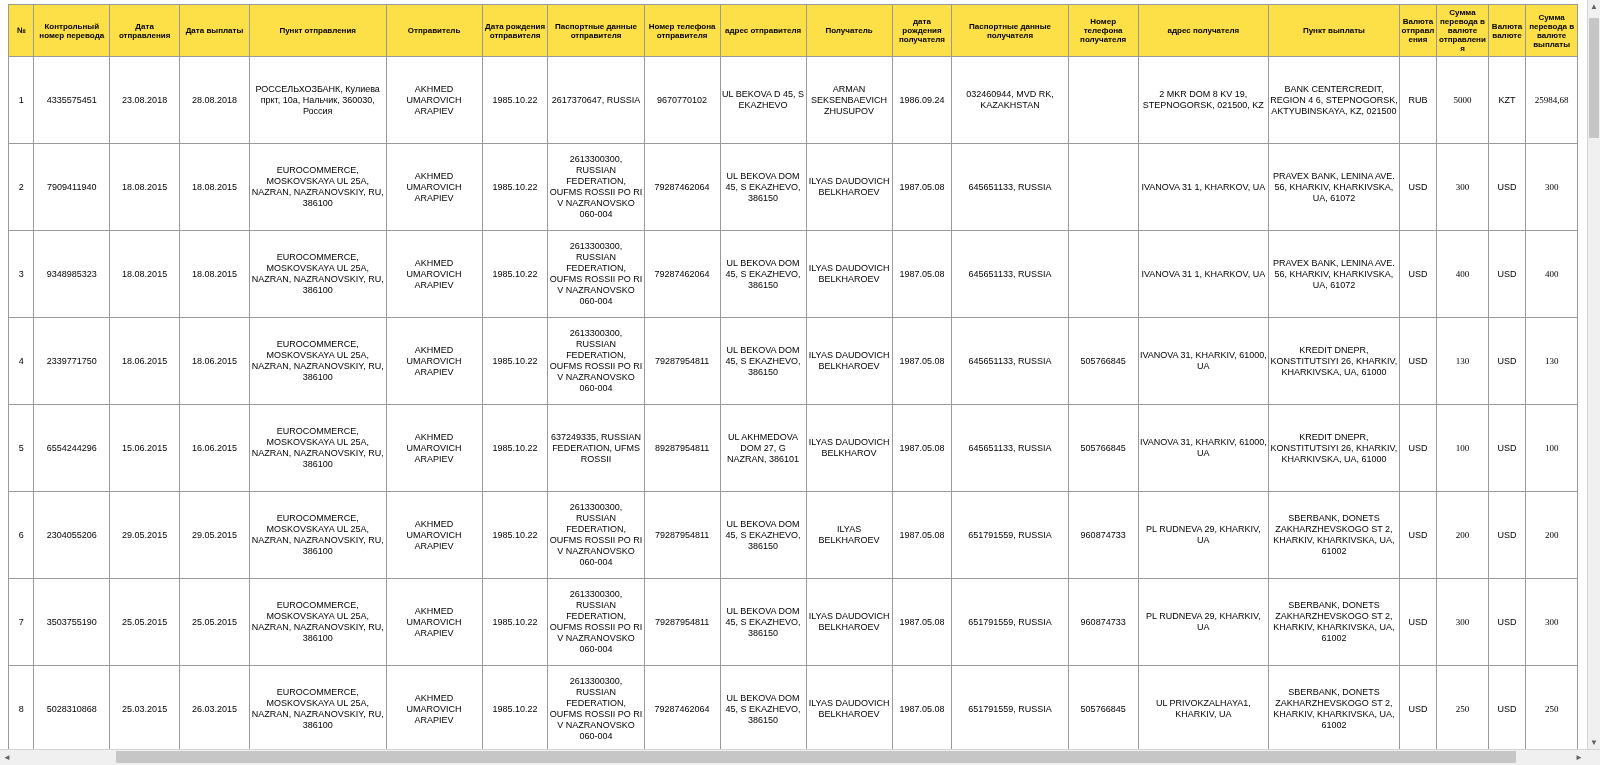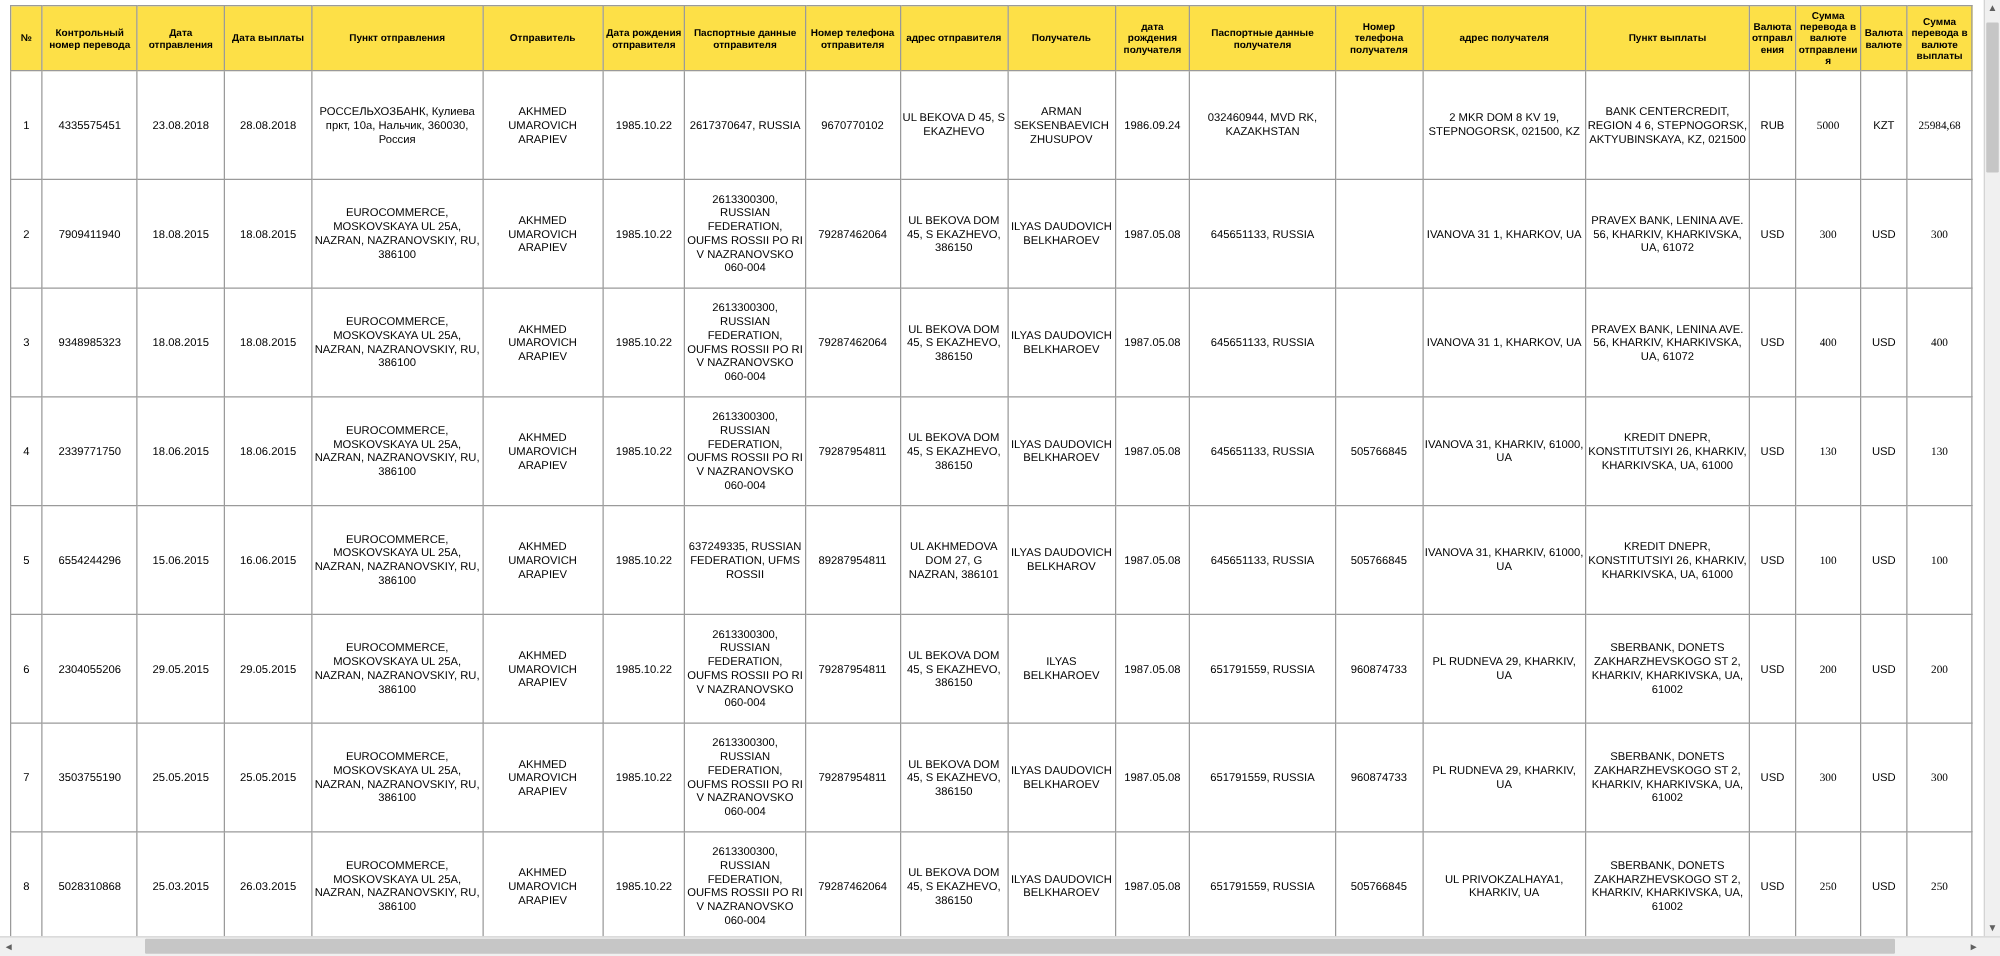--- a/index.html
+++ b/index.html
@@ -60,21 +60,21 @@
   td.dept { width: 132px; }
   td.sender { width: 92px; }
   td.bdate { width: 62px; }
   td.passp { width: 92px; }
   td.phone { width: 72px; }
   td.addr { width: 82px; }
   td.recv { width: 82px; margin-left: 47px; }
   td.rbdate { width: 56px; }
   td.rpassp { width: 112px; }
   td.rphone { width: 66px; }
-  td.raddr { width: 126px; }
+  td.raddr { width: 126px; border-radius: 20px; }
   td.payp { width: 126px; margin-left: 24px; }
   td.cur { width: 34px; }
   td.sum { width: 48px; font-family: Liberation Serif, serif; }
 
   
   .vscroll {
     position: absolute;
     right: 0;
     top: 0;
     width: 12px;

